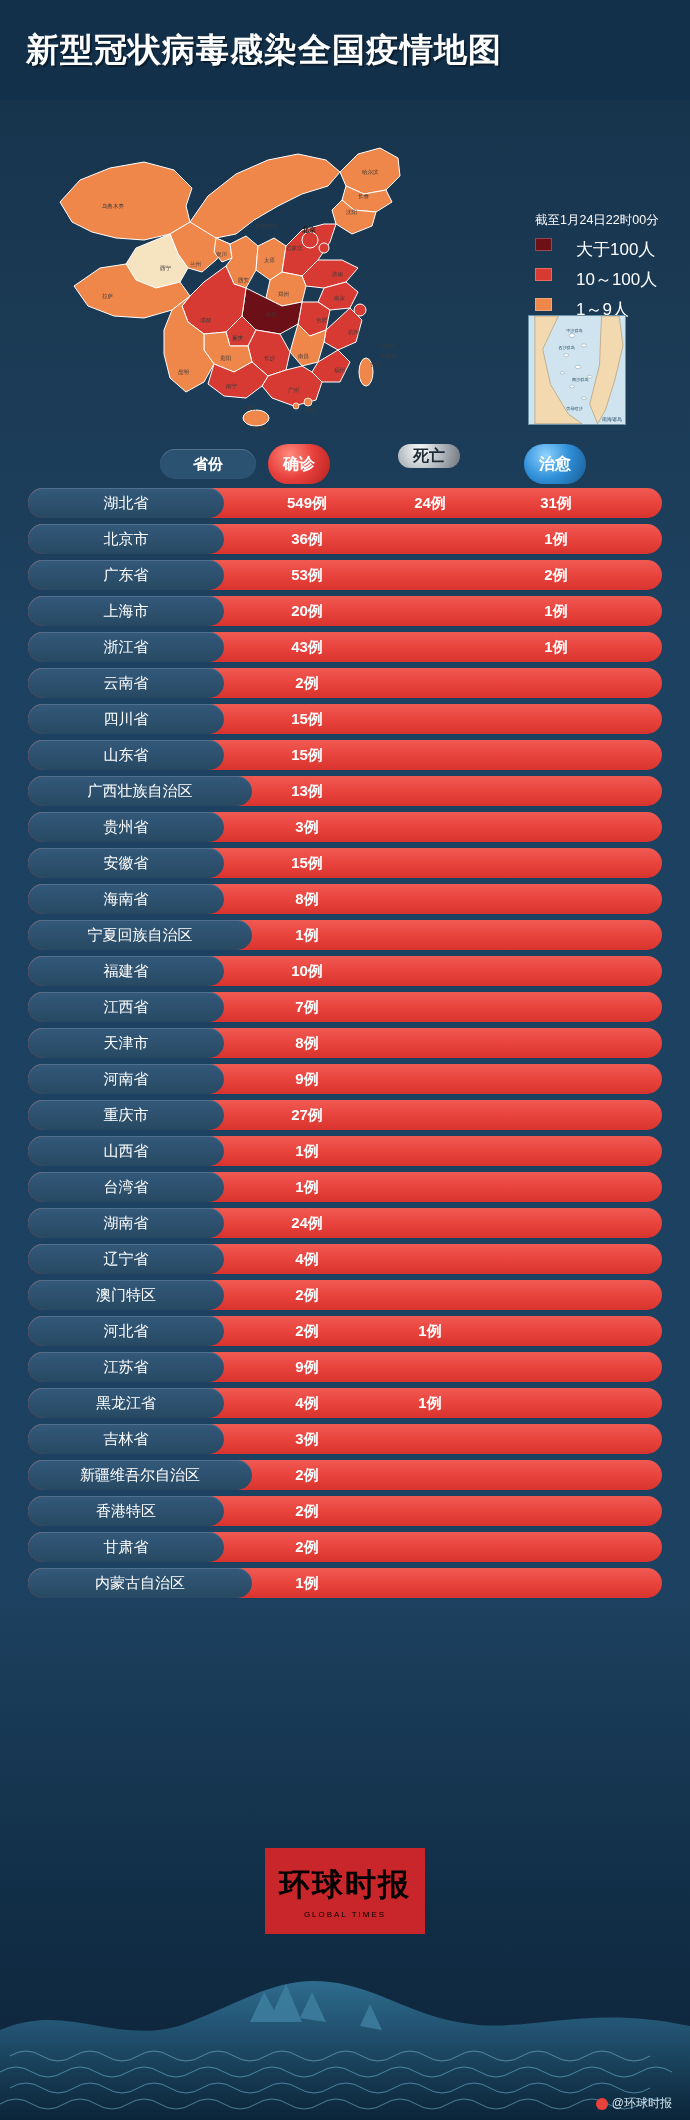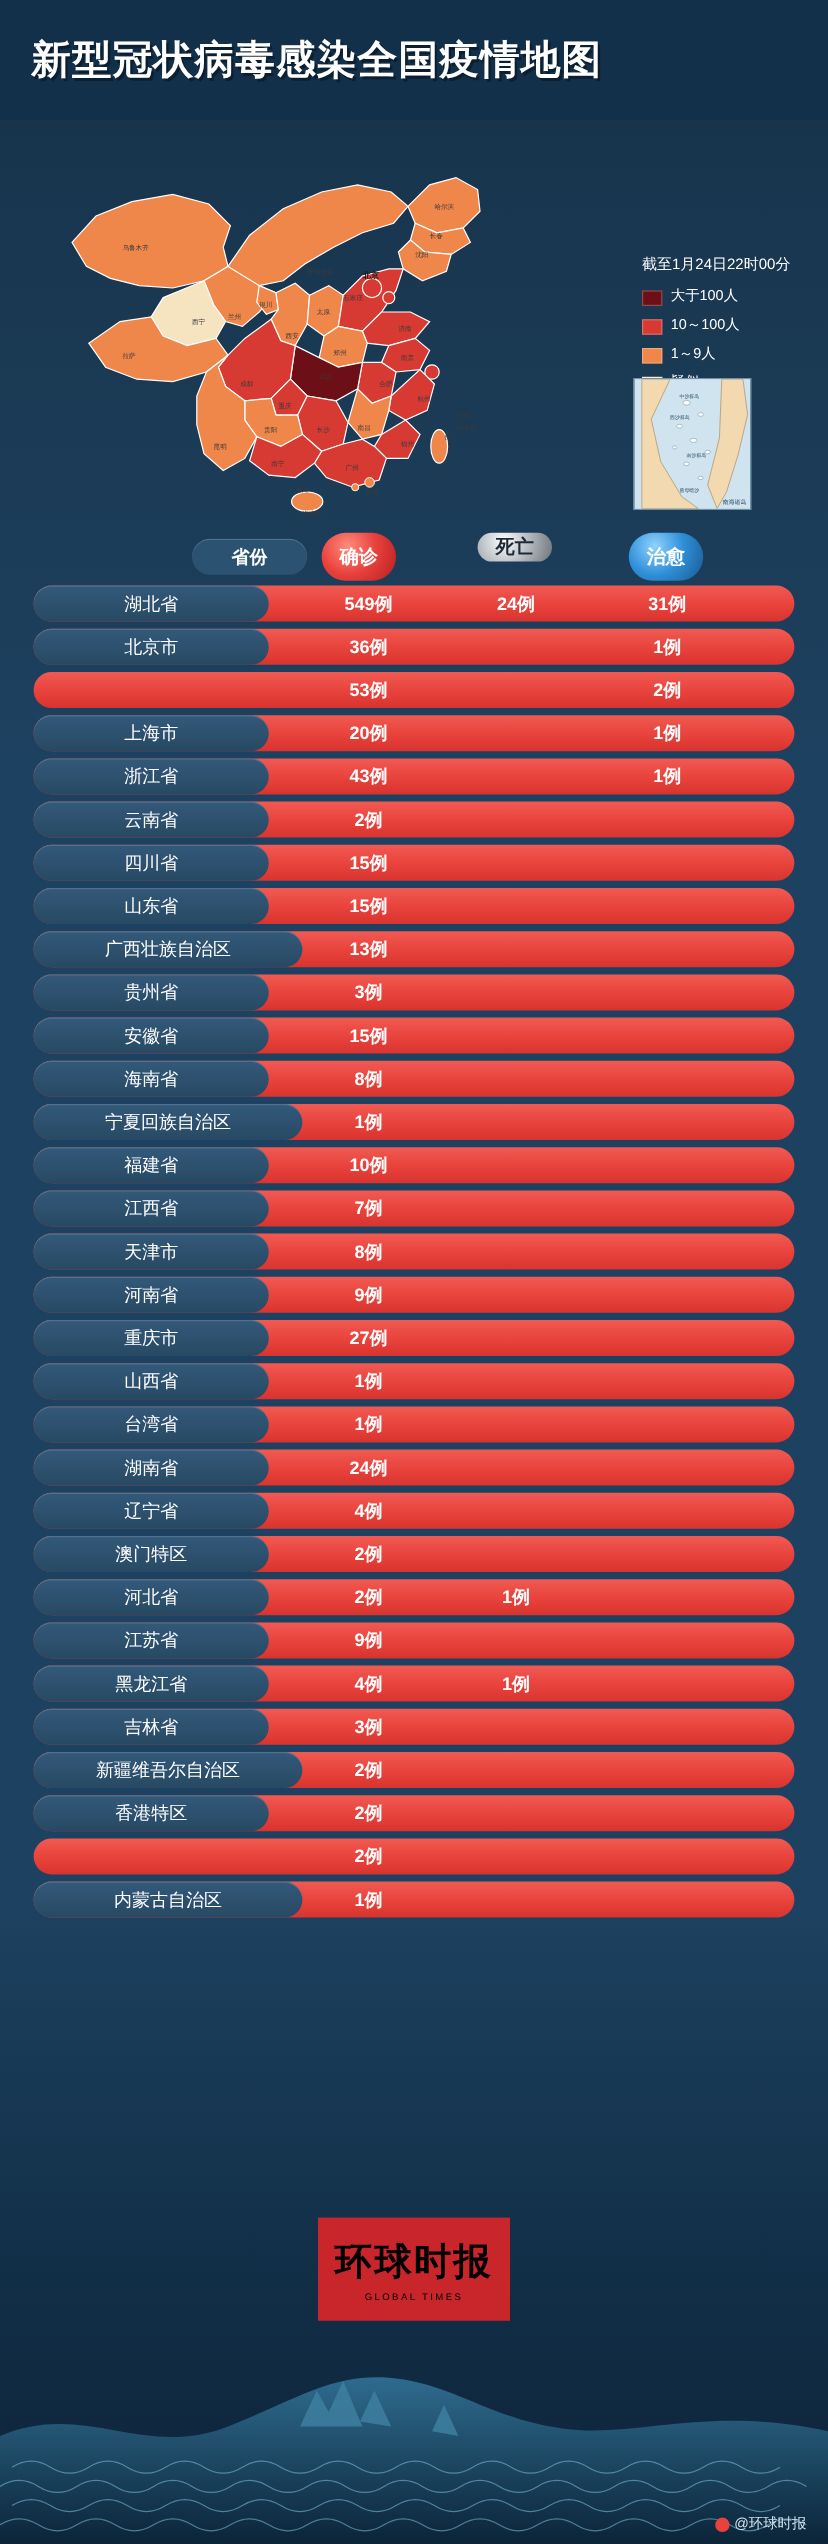--- a/index.html
+++ b/index.html
@@ -54,23 +54,24 @@
     color: #ffffff;
   }
   .legend-title {
     font-size: 12.5px;
     margin-bottom: 9px;
     white-space: nowrap;
     color: #fff;
   }
   .legend-row {
     display: flex;
-    align-items: flex-end;
+    align-items: flex-start;
     margin-bottom: 7px;
-    font-size: 12px;
+    font-size: 17px;
+    gap: 17px;
   }
   .legend-sw {
     width: 17px; height: 13px;
     margin-right: 7px;
     display: inline-block;
     border: 1px solid rgba(255,255,255,.25);
   }
   
   .inset {
     position: absolute;
@@ -407,20 +408,21 @@
         </div>
         <div class="row">
           <div class="row-bar"></div>
           <div class="row-name">北京市</div>
           <div class="cell c-conf">36例</div>
           <div class="cell c-dead"></div>
           <div class="cell c-cure">1例</div>
         </div>
         <div class="row">
           <div class="row-bar"></div>
+          <div class="row-name">广东省</div>
           <div class="cell c-conf">53例</div>
           <div class="cell c-dead"></div>
           <div class="cell c-cure">2例</div>
         </div>
         <div class="row">
           <div class="row-bar"></div>
           <div class="row-name">上海市</div>
           <div class="cell c-conf">20例</div>
           <div class="cell c-dead"></div>
           <div class="cell c-cure">1例</div>
@@ -595,20 +597,21 @@
         </div>
         <div class="row">
           <div class="row-bar"></div>
           <div class="row-name">香港特区</div>
           <div class="cell c-conf">2例</div>
           <div class="cell c-dead"></div>
           <div class="cell c-cure"></div>
         </div>
         <div class="row">
           <div class="row-bar"></div>
+          <div class="row-name">甘肃省</div>
           <div class="cell c-conf">2例</div>
           <div class="cell c-dead"></div>
           <div class="cell c-cure"></div>
         </div>
         <div class="row">
           <div class="row-bar"></div>
           <div class="row-name wide">内蒙古自治区</div>
           <div class="cell c-conf">1例</div>
           <div class="cell c-dead"></div>
           <div class="cell c-cure"></div>

